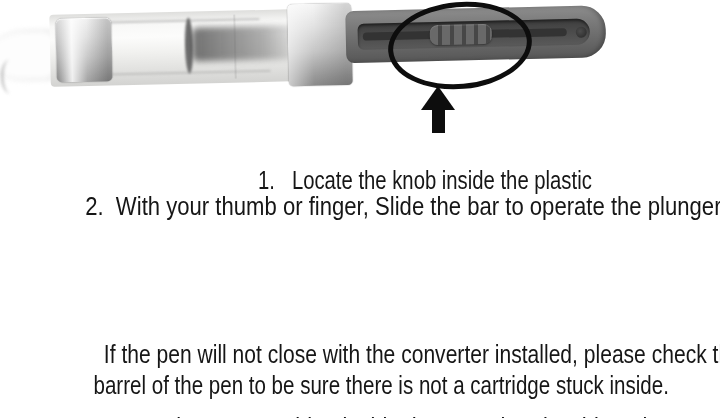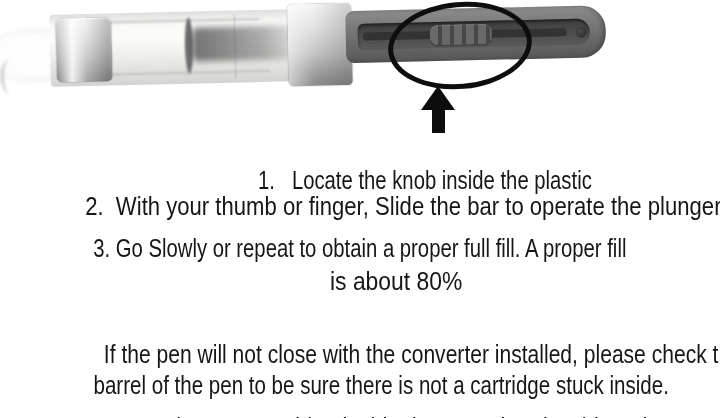--- a/index.html
+++ b/index.html
@@ -125,26 +125,20 @@
     <div class="arrow-head"></div>
     <div class="arrow-stem"></div>
   </div>
 
   <div class="t" id="line1">
     <span>1.   Locate the knob inside the plastic</span>
   </div>
   <div class="t" id="line2">
     <span>2.  With your thumb or finger, Slide the bar to operate the plunger</span>
   </div>
-  <div class="t" id="line3">
-    <span>3. Go Slowly or repeat to obtain a proper full fill. A proper fill</span>
-  </div>
-  <div class="t" id="line4">
-    <span>is about 80%</span>
-  </div>
 
   <div class="t" id="noteA">
     <span>If the pen will not close with the converter installed, please check the</span>
   </div>
   <div class="t" id="noteB">
     <span>barrel of the pen to be sure there is not a cartridge stuck inside.</span>
   </div>
   <div class="t" id="noteC">
     <span>Cross places a cartridge inside the pen when its shipped</span>
   </div>

